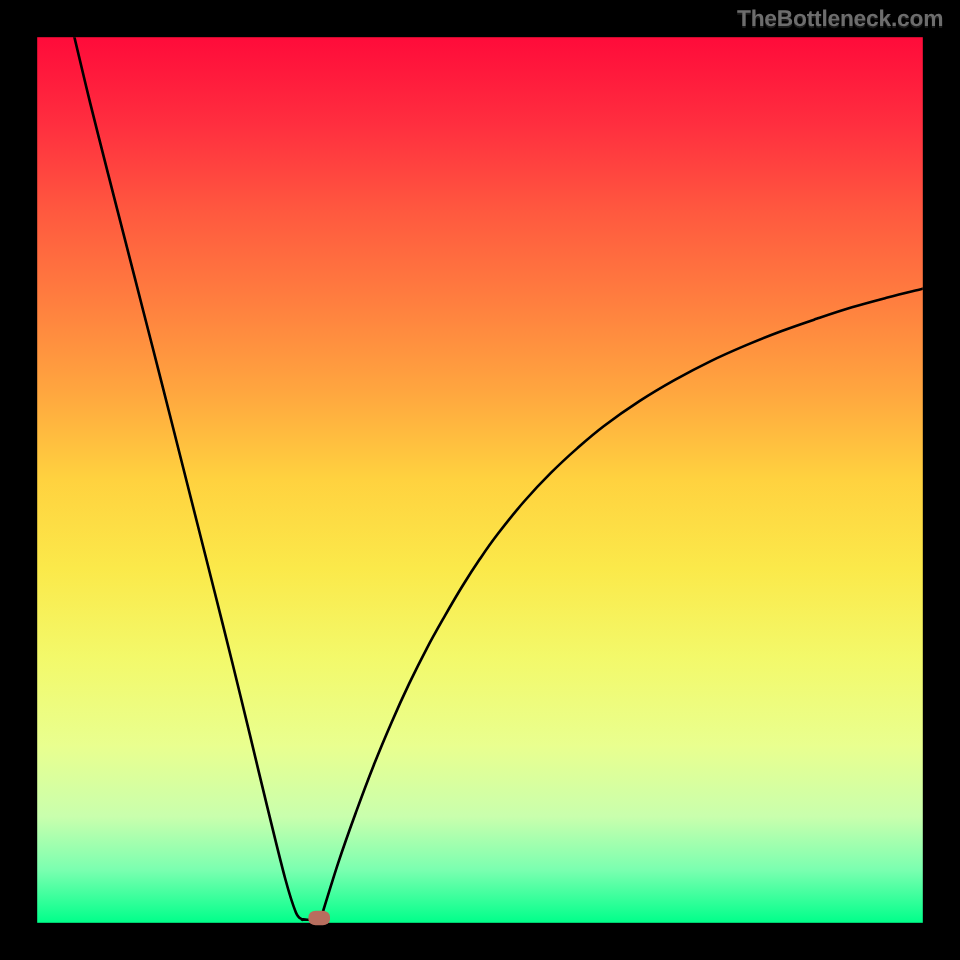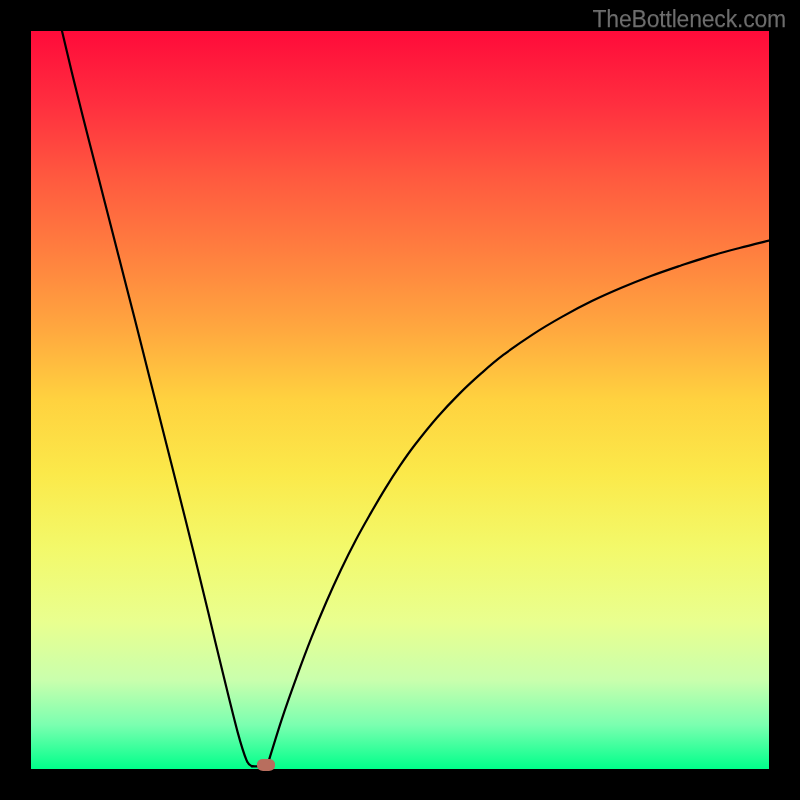--- a/index.html
+++ b/index.html
@@ -29,22 +29,22 @@
       #c9ffad 88%,
       #7bffb0 94%,
       #00ff8a 100%
     );
   }
   .attribution {
     position: absolute;
     top: 6px;
     right: 14px;
     font-family: Arial, Helvetica, sans-serif;
-    font-size: 23px;
-    font-weight: 400;
+    font-size: 19px;
+    font-weight: 700;
     color: #6d6d6d;
     letter-spacing: -0.2px;
     text-shadow: 0 1px 0 rgba(255,255,255,0.1);
   }
   .curve-layer {
     position: absolute;
     left: 0; top: 0;
     width: 738px; height: 738px;
     pointer-events: none;
   }

